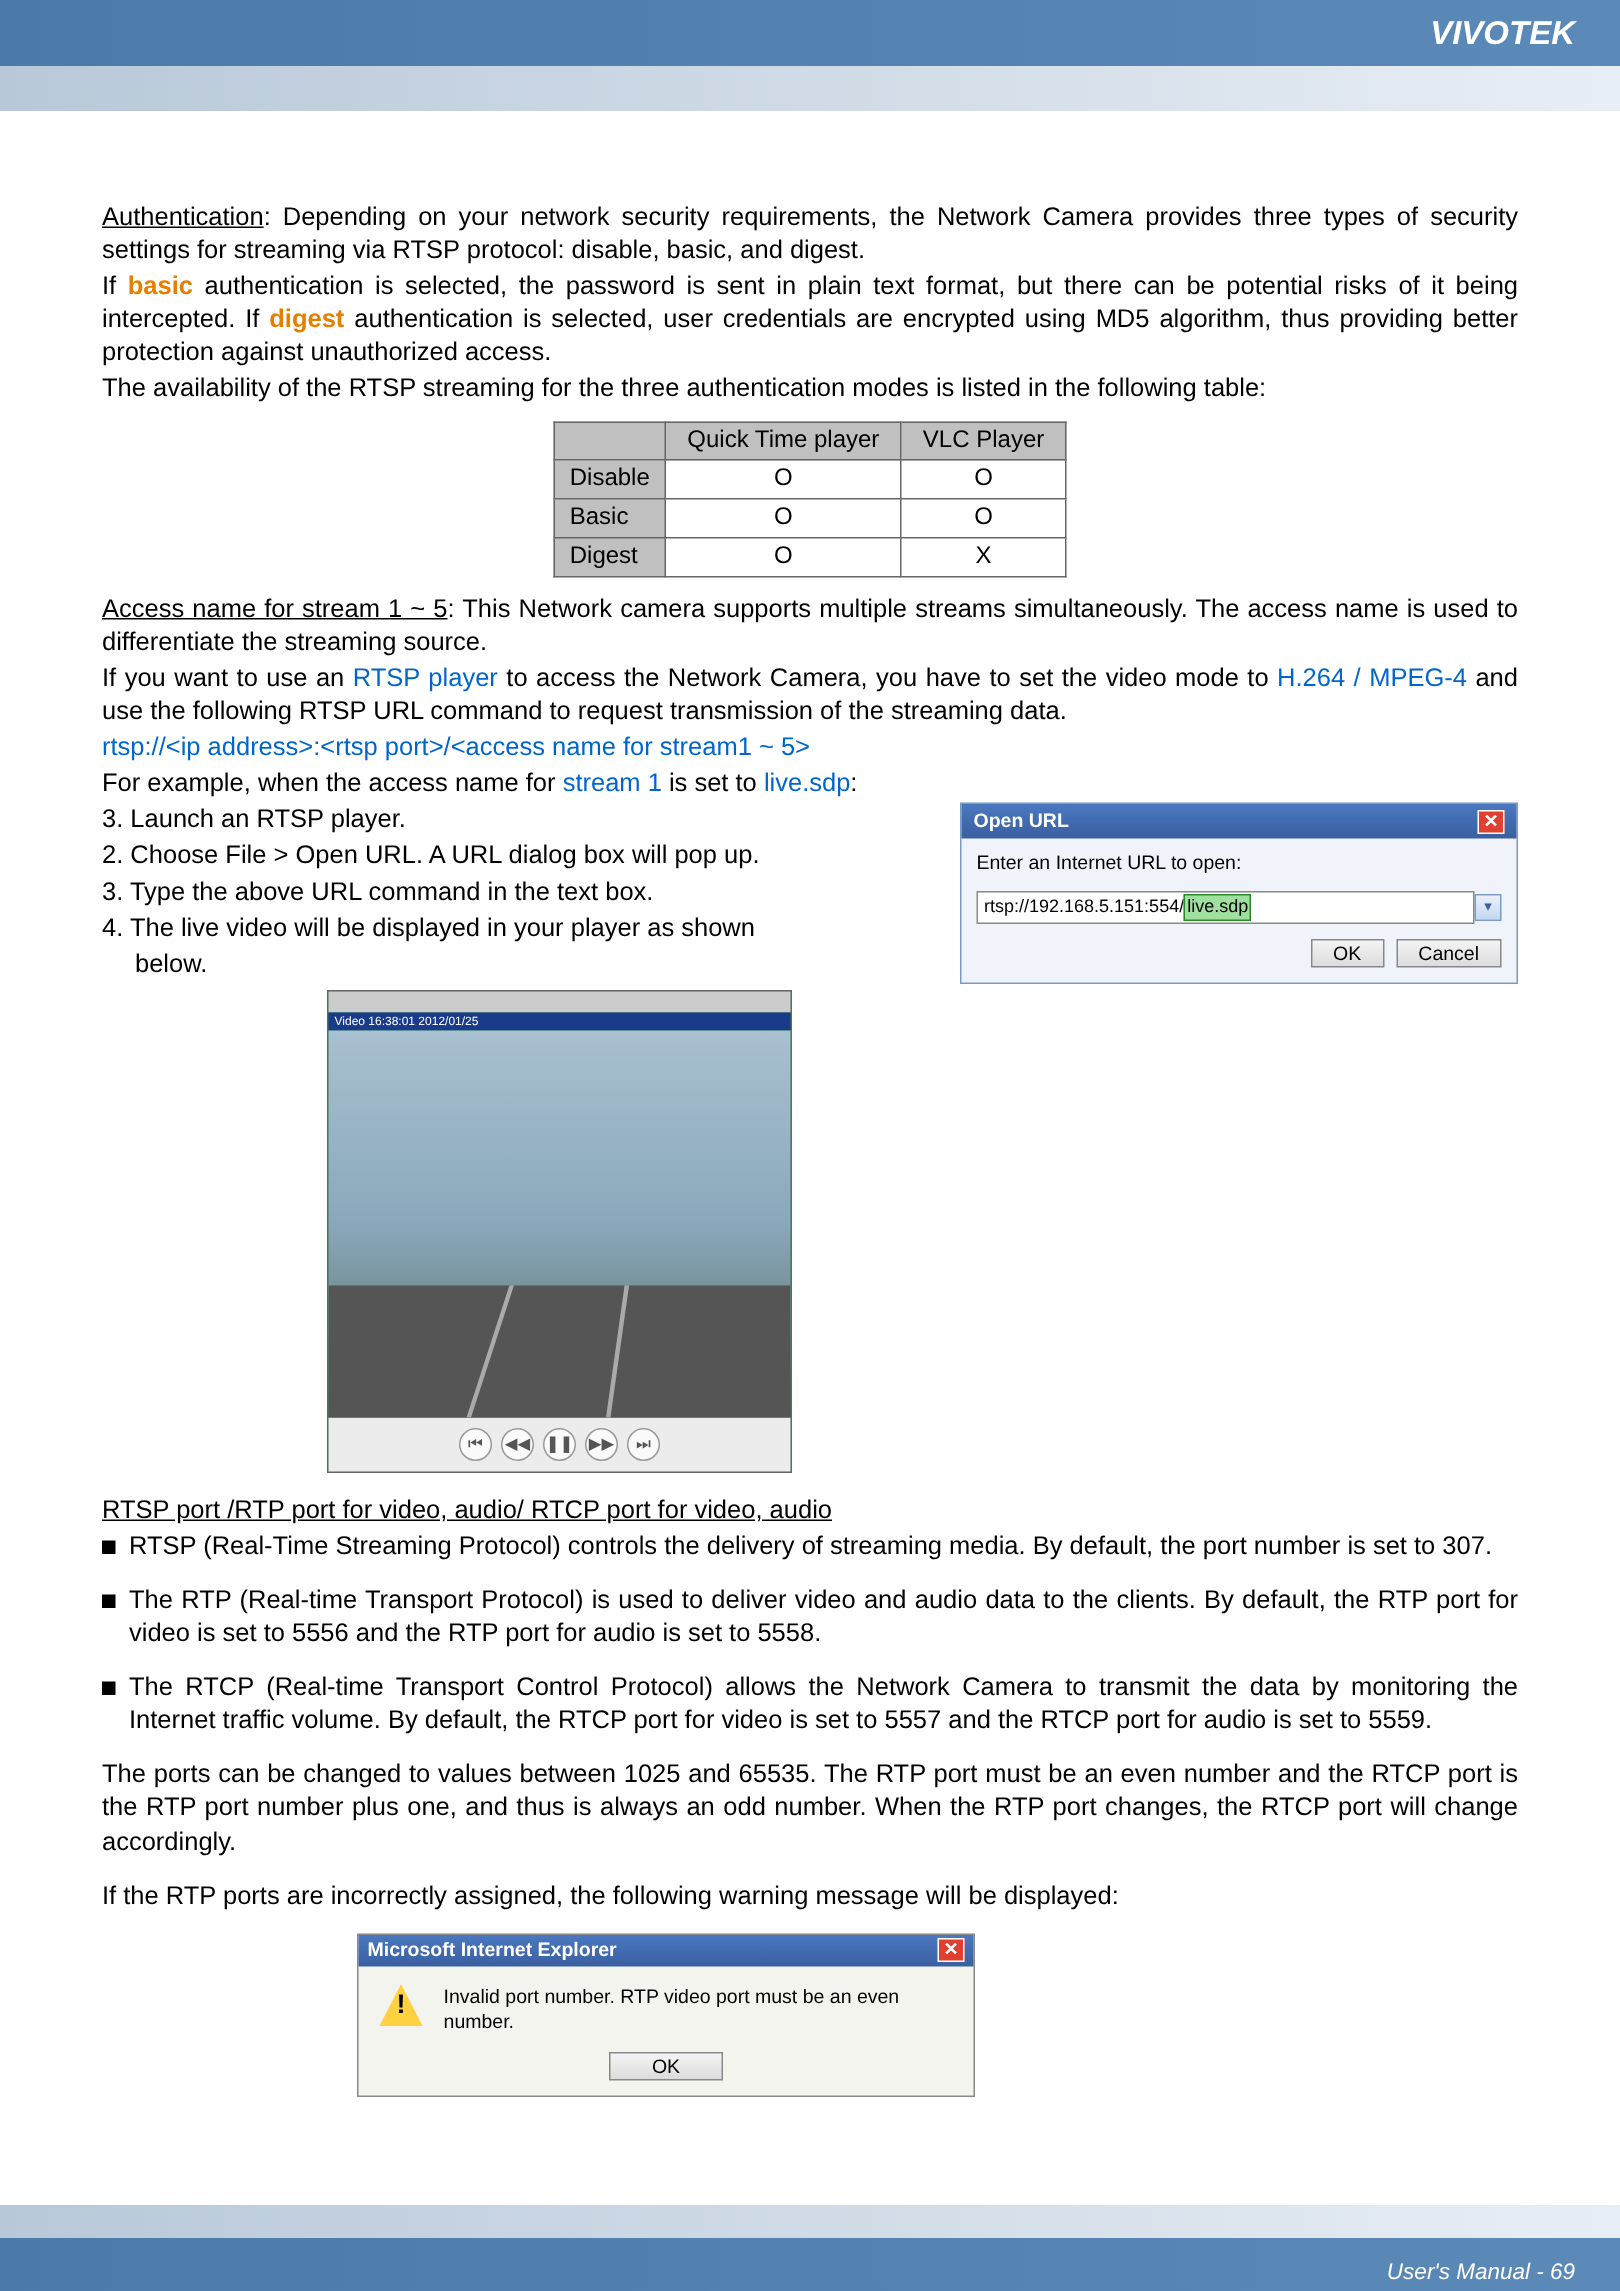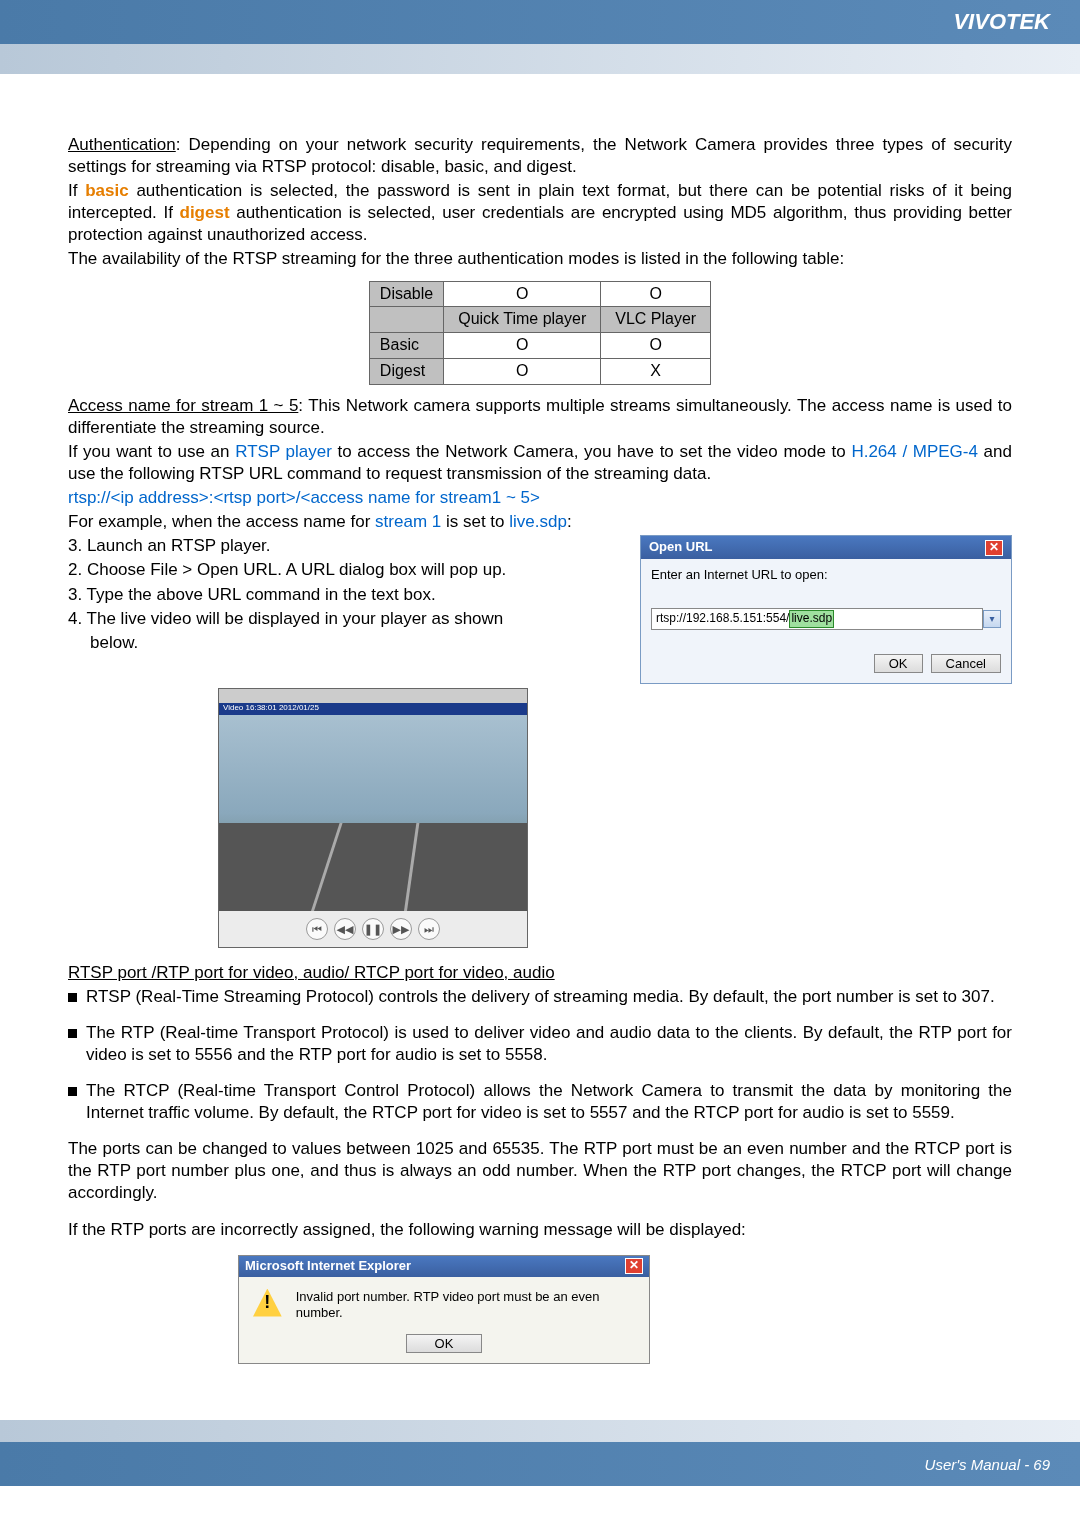--- a/index.html
+++ b/index.html
@@ -15,21 +15,21 @@
       padding: 0 30px;
       font-style: italic;
       font-weight: bold;
       font-size: 22px;
     }
     .sub-header {
       width: 100%;
       height: 30px;
       background: linear-gradient(to right, #b8c8d8, #e8eef5);
     }
-    .content { padding: 60px 68px 40px 68px; font-size: 17px; line-height: 1.3; }
+    .content { padding: 60px 68px 56px 68px; font-size: 17px; line-height: 1.3; }
     .para { margin-bottom: 2px; text-align: justify; }
     .underline { text-decoration: underline; }
     .orange { color: #e67e00; font-weight: bold; }
     .blue { color: #0066cc; }
     .table-wrap { display: flex; justify-content: center; margin: 10px 0; }
     table.auth { border-collapse: collapse; font-size: 16px; }
     table.auth th, table.auth td { border: 1px solid #666; padding: 2px 14px; text-align: center; }
     table.auth th { background: #c0c0c0; font-weight: normal; }
     table.auth td.label { background: #c0c0c0; text-align: left; padding: 2px 10px; }
     .instructions-flex { display:flex; align-items:flex-start; gap:12px; }
@@ -53,21 +53,21 @@
       background: #e04030;
       color: #fff;
       width: 18px;
       height: 16px;
       display: inline-flex;
       justify-content: center;
       align-items: center;
       font-size: 12px;
       border: 1px solid #fff;
     }
-    .dialog-body { padding: 8px 10px 10px 10px; display: flex; flex-direction: column; gap: 24px; }
+    .dialog-body { padding: 8px 10px 10px 10px; display: flex; flex-direction: column; gap: 10px; }
     .dialog-input-row { display: flex; align-items: center; }
     .dialog-input {
       flex: 1;
       border: 1px solid #888;
       font-size: 12px;
       padding: 1px 4px;
       background: #fff;
     }
     .dialog-input .highlight-green { background: #9fe09f; border: 1px solid #2a8a2a; padding: 0 1px; display: inline-block; }
     .dialog-dropdown {
@@ -85,21 +85,21 @@
     .dialog-btn {
       border: 1px solid #888;
       background: linear-gradient(to bottom, #f4f4f4, #dcdcdc);
       padding: 1px 14px;
       font-size: 13px;
     }
     .indent { padding-left: 22px; }
     .player-screenshot {
       margin: 4px 0 14px 150px;
       width: 310px;
-      height: 260px;
+      height: 322px;
       background: #15803d;
       border: 1px solid #666;
       position: relative;
       display: flex;
       flex-direction: column;
     }
     .player-top { height: 14px; background: #ccc; }
     .player-bar { height: 12px; background: #1a3a8a; font-size: 8px; color:#fff; padding-left:4px; display:flex; align-items:center;}
     .player-view { flex: 1; background: linear-gradient(to bottom, #a8c0d0 0%, #8aa8bc 50%, #556a58 100%); position: relative; overflow: hidden; }
     .road { position:absolute; bottom:0; left:0; right:0; height:88px; background:#555; }
@@ -172,28 +172,28 @@
   </p>
   <p class="para">
     <span>If </span><span class="orange">basic</span><span> authentication is selected, the password is sent in plain text format, but there can be potential risks of it being intercepted. If </span><span class="orange">digest</span><span> authentication is selected, user credentials are encrypted using MD5 algorithm, thus providing better protection against unauthorized access.</span>
   </p>
   <p class="para">The availability of the RTSP streaming for the three authentication modes is listed in the following table:</p>
 
   <div class="table-wrap">
     <table class="auth">
       <tbody>
           <tr>
-        <td class="label">Disable</td>
-        <td>O</td>
-        <td>O</td>
-      </tr>
-      <tr>
         <th></th>
         <th>Quick Time player</th>
         <th>VLC Player</th>
+      </tr>
+      <tr>
+        <td class="label">Disable</td>
+        <td>O</td>
+        <td>O</td>
       </tr>
       <tr>
         <td class="label">Basic</td>
         <td>O</td>
         <td>O</td>
       </tr>
       <tr>
         <td class="label">Digest</td>
         <td>O</td>
         <td>X</td>

